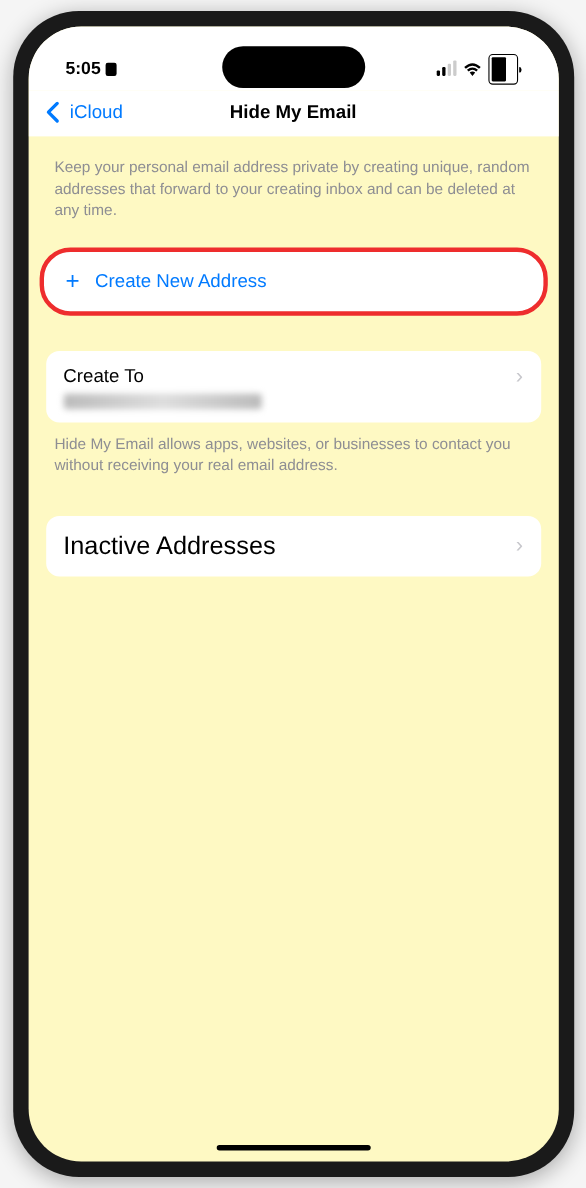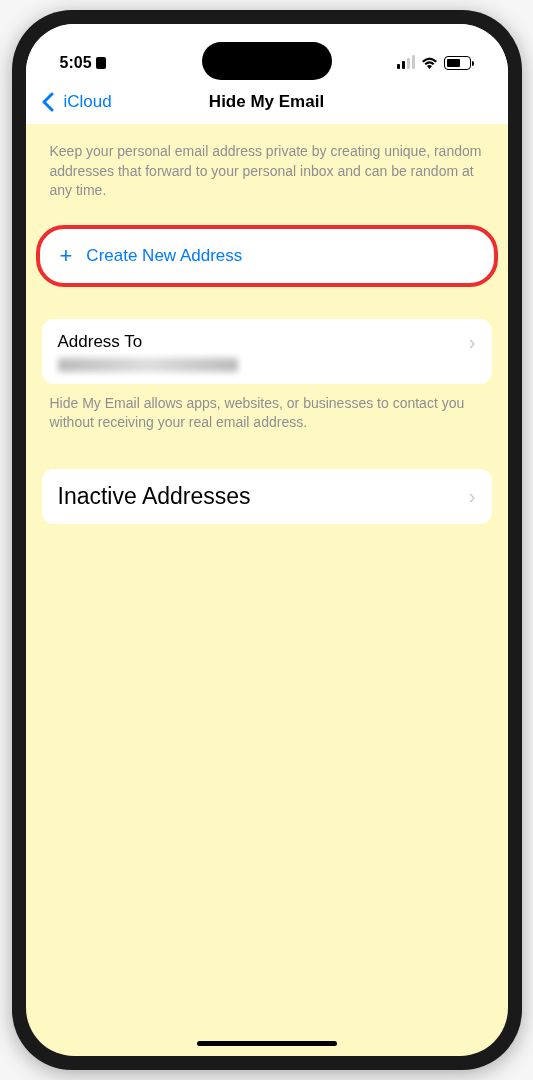--- a/index.html
+++ b/index.html
@@ -80,21 +80,21 @@
     .signal-bars span:nth-child(3) { height: 11px; background: #ccc; }
     .signal-bars span:nth-child(4) { height: 14px; background: #ccc; }
     .wifi-icon svg { display: block; }
     .battery {
       display: flex;
       align-items: center;
       gap: 1px;
     }
     .battery-body {
       width: 27px;
-      height: 14px;
+      height: 28px;
       border: 1.5px solid #000;
       border-radius: 4px;
       position: relative;
       padding: 2px;
     }
     .battery-fill {
       height: 100%;
       width: 62%;
       background: #000;
       border-radius: 1px;
@@ -271,30 +271,30 @@
       <div class="back-btn">
         <svg width="12" height="20" viewBox="0 0 12 20">
           <path d="M10 2 L2 10 L10 18" stroke="#007aff" stroke-width="3" fill="none" stroke-linecap="round" stroke-linejoin="round"></path>
         </svg>
         <span>iCloud</span>
       </div>
       <div class="nav-title">Hide My Email</div>
     </div>
 
     <div class="content">
-      <div class="description">Keep your personal email address private by creating unique, random addresses that forward to your personal inbox and can be random at any time.</div>
+      <div class="description">Keep your personal email address private by creating unique, random addresses that forward to your creating inbox and can be deleted at any time.</div>
 
       <div class="cell cell-highlight">
         <span class="plus-icon">+</span>
         <span class="create-label">Create New Address</span>
       </div>
 
       <div class="cell cell-forward">
         <div class="cell-forward-row">
-          <span class="forward-label">Address To</span>
+          <span class="forward-label">Create To</span>
           <span class="chevron">›</span>
         </div>
         <div class="forward-email"></div>
       </div>
 
       <div class="footer-text">Hide My Email allows apps, websites, or businesses to contact you without receiving your real email address.</div>
 
       <div class="cell cell-inactive">
         <span class="inactive-label">Inactive Addresses</span>
         <span class="chevron">›</span>

